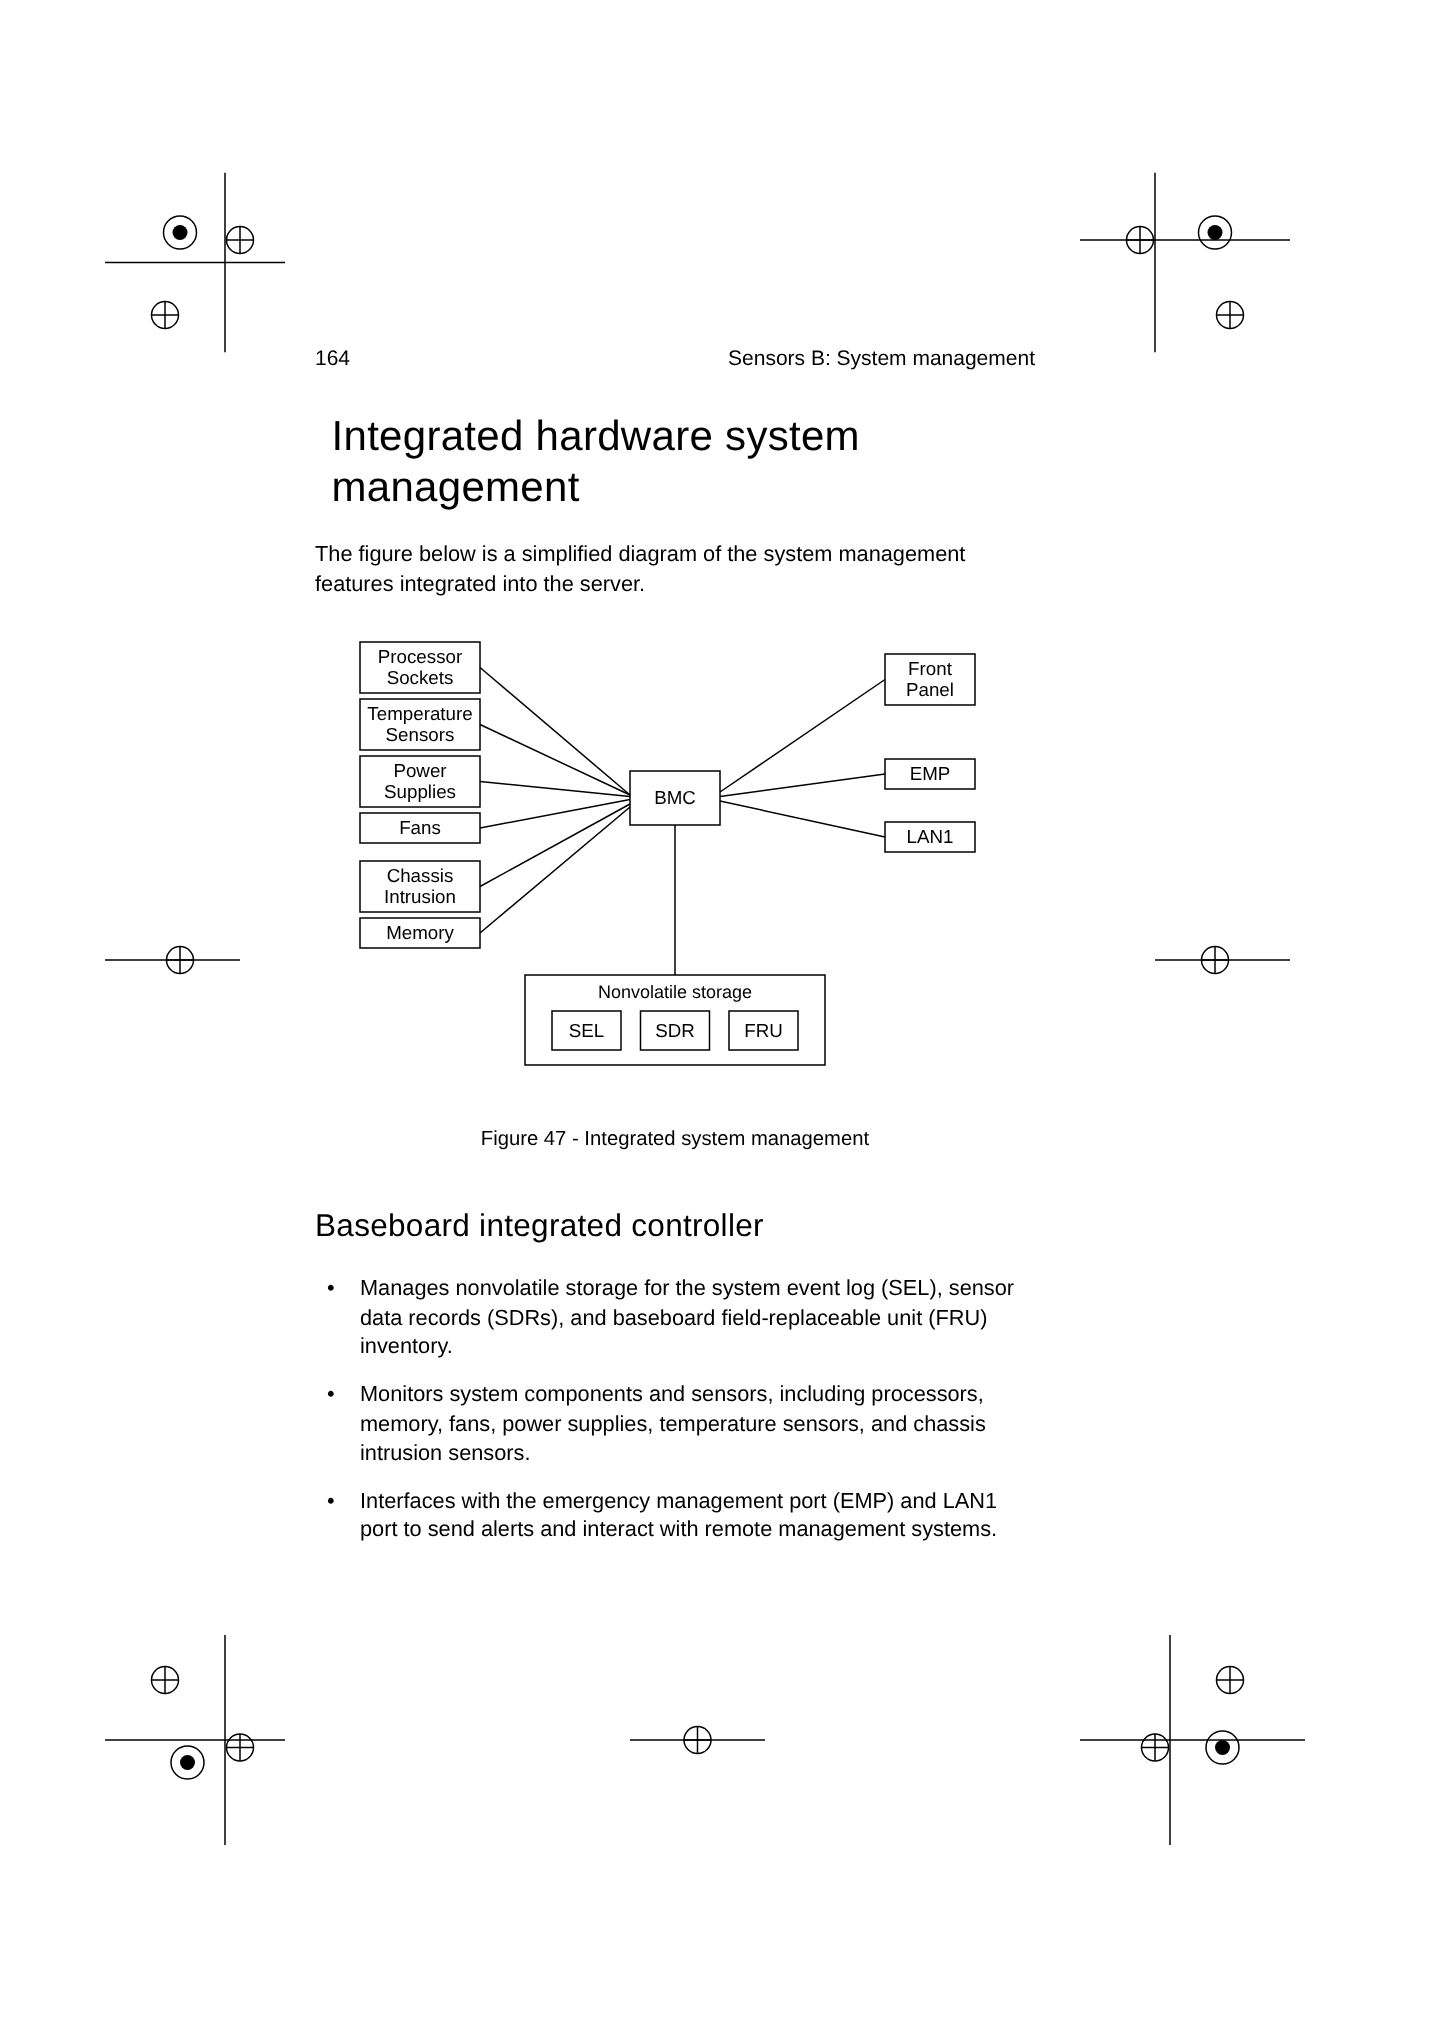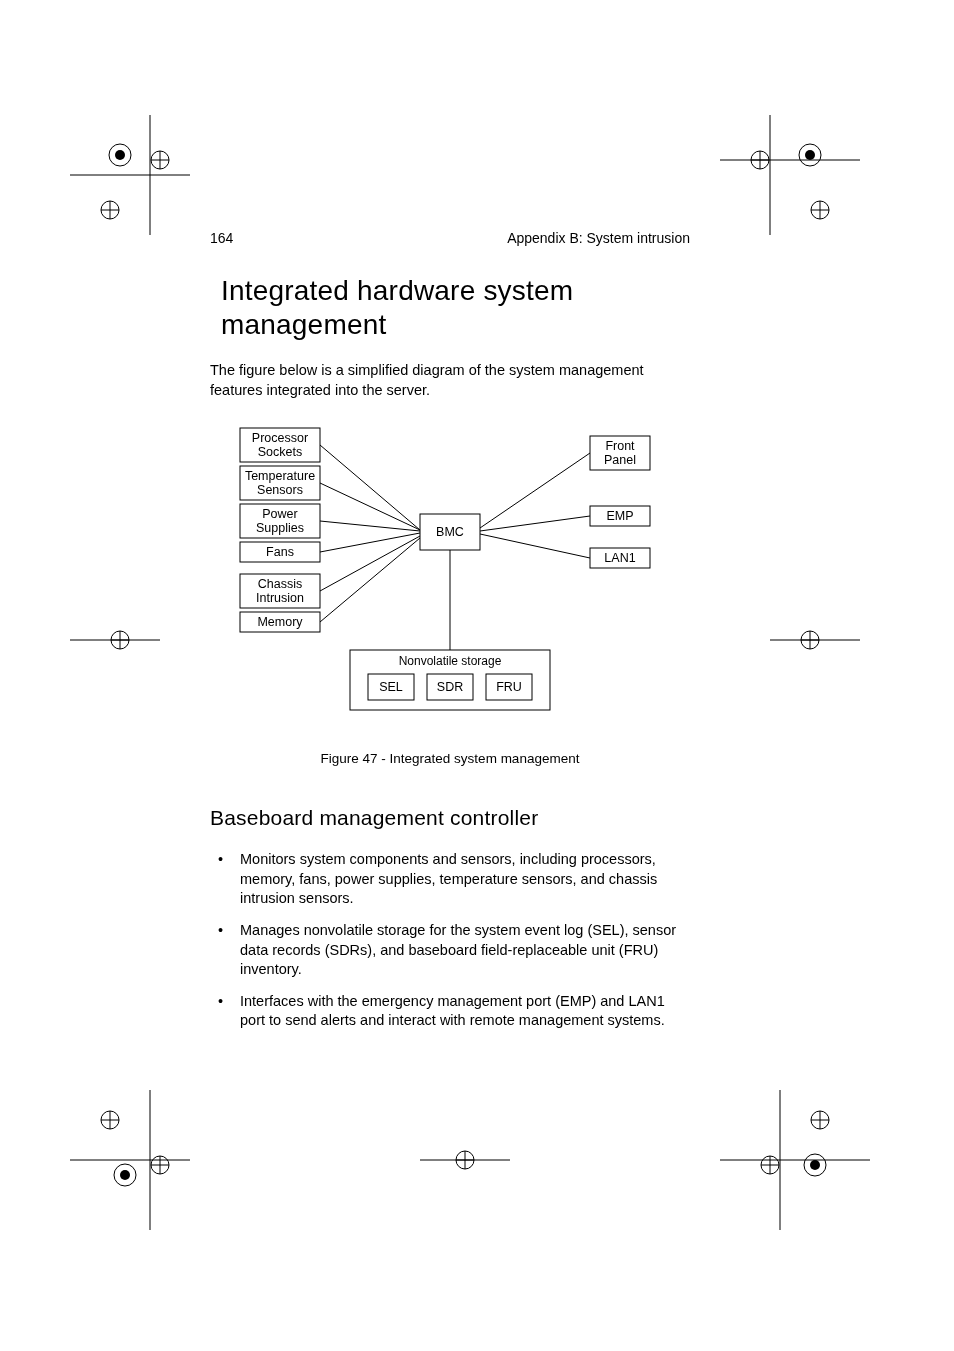--- a/index.html
+++ b/index.html
@@ -87,21 +87,21 @@
   
   .regmark { position: absolute; }
   .regmark svg { display: block; }
 </style>
 </head>
 <body>
 
 <div class="content">
   <div class="header-row">
     <span class="page-num">164</span>
-    <span class="appendix-title">Appendix B: System intrusion</span>
+    <span class="appendix-title">Sensors B: System management</span>
   </div>
 
   <h1>Integrated hardware system management</h1>
 
   <p class="intro">The figure below is a simplified diagram of the system management features integrated into the server.</p>
 
   <svg class="diagram" width="460" height="315" viewBox="0 0 460 315">
     <g fill="none" stroke="#000" stroke-width="1">
 
       <rect x="30" y="10" width="80" height="34"></rect>
@@ -156,26 +156,26 @@
 
       <text x="240" y="247" class="small">Nonvolatile storage</text>
       <text x="181" y="273">SEL</text>
       <text x="240" y="273">SDR</text>
       <text x="299" y="273">FRU</text>
     </g>
   </svg>
 
   <p class="caption">Figure 47 - Integrated system management</p>
 
-  <h2>Baseboard management controller</h2>
+  <h2>Baseboard integrated controller</h2>
 
 
   <ul class="bullets">
+    <li>Manages nonvolatile storage for the system event log (SEL), sensor data records (SDRs), and baseboard field-replaceable unit (FRU) inventory.</li>
     <li>Monitors system components and sensors, including processors, memory, fans, power supplies, temperature sensors, and chassis intrusion sensors.</li>
-    <li>Manages nonvolatile storage for the system event log (SEL), sensor data records (SDRs), and baseboard field-replaceable unit (FRU) inventory.</li>
     <li>Interfaces with the emergency management port (EMP) and LAN1 port to send alerts and interact with remote management systems.</li>
   </ul>
 </div>
 
 <div class="regmark" style="left:70px; top:115px;">
   <svg width="120" height="120">
     <line x1="80" y1="0" x2="80" y2="120" stroke="#000" stroke-width="1"></line>
     <line x1="0" y1="60" x2="120" y2="60" stroke="#000" stroke-width="1"></line>
     <circle cx="50" cy="40" r="11" fill="none" stroke="#000" stroke-width="1"></circle>
     <circle cx="50" cy="40" r="5" fill="#000"></circle>

